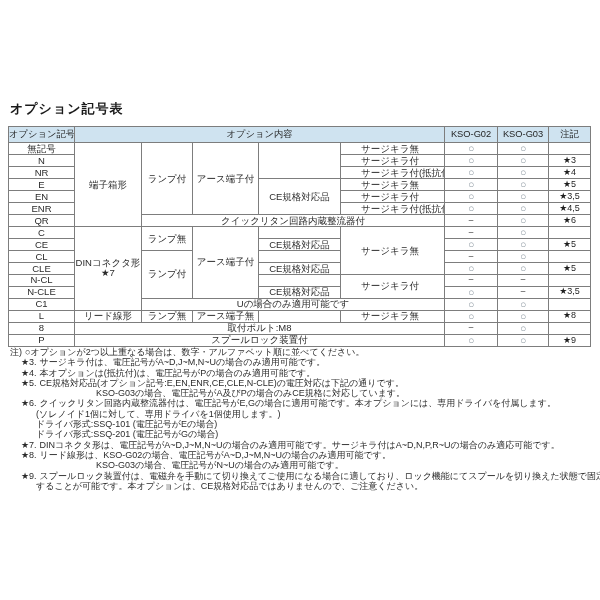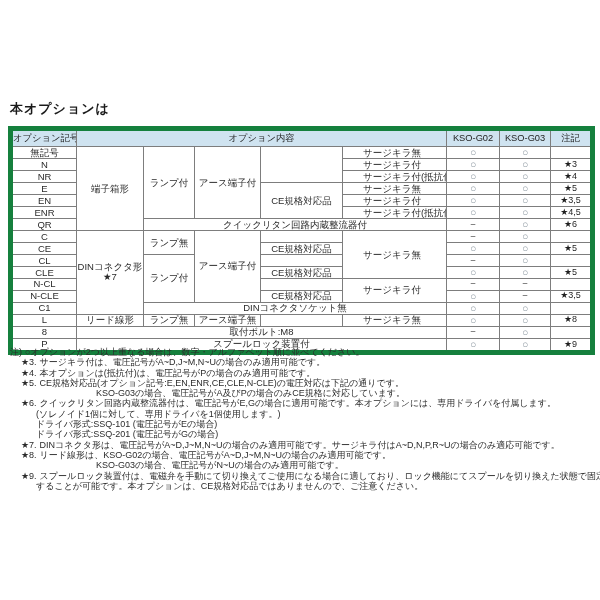--- a/index.html
+++ b/index.html
@@ -1,20 +1,20 @@
 <!DOCTYPE html>
 <html><head>
 <meta charset="utf-8">
 <style>
   html,body{margin:0;padding:0;background:#ffffff;}
   body{width:600px;height:600px;font-family:"Liberation Sans","DejaVu Sans",sans-serif;color:#2b2b2b;}
   .page{position:relative;width:600px;height:600px;overflow:hidden;background:#ffffff;}
   .title{position:absolute;left:10px;top:100px;font-size:13px;font-weight:bold;letter-spacing:1px;color:#1a1a1a;}
   table.opt{position:absolute;left:8px;top:126px;width:582px;border-collapse:collapse;table-layout:fixed;
-            font-size:9.5px;line-height:1.05;border:5px solid #15803d;}
+            font-size:9.5px;line-height:1.05;border:1px solid #15803d;}
   .opt th,.opt td{border:1px solid #7d7d7d;padding:0;text-align:center;vertical-align:middle;
             overflow:hidden;white-space:nowrap;color:#2b2b2b;}
   .opt thead th{background:#cfe3f0;font-weight:normal;font-size:9.3px;height:15px;color:#1f1f1f;}
   .opt tbody tr{height:11.5px;margin-left:19px;}
   .opt td.surge{text-align:left;padding-left:20px;}
   .opt td.mark{font-size:9.5px;color:#4a4a4a;}
   .opt td.mark.circ{color:#8f9aa3;font-size:10.5px;}
   .opt td.star{font-size:9px;color:#1f1f1f;}
   .opt td.lbl2 div{line-height:10.5px;}
   .notes{position:absolute;left:10px;top:347px;width:588px;font-size:9px;line-height:10.3px;color:#2b2b2b;}
@@ -22,21 +22,21 @@
   .nl .lab{margin-right:3px;}
   .nl.l1{padding-left:11px;}
   .nl.l2{padding-left:26px;}
   .nl.l3{padding-left:86px;}
 </style>
 </head>
 <body>
 
 <div class="page">
 
-  <div class="title">本オプションは</div>
+  <div class="title">オプション記号表</div>
 
   <table class="opt">
     <colgroup>
       <col style="width:66px">
         <col style="width:67px">
         <col style="width:51px">
         <col style="width:66px">
       <col style="width:82px">
         <col style="width:104px">
         <col style="width:53px">
@@ -153,21 +153,21 @@
       </tr>
       <tr>
         <td>N-CLE</td>
         <td>CE規格対応品</td>
         <td class="mark circ">○</td>
         <td class="mark">−</td>
         <td class="star">★3,5</td>
       </tr>
       <tr>
         <td>C1</td>
-        <td colspan="4">DINコネクタソケット無</td>
+        <td colspan="4">Uの場合のみ適用可能です</td>
         <td class="mark circ">○</td>
         <td class="mark circ">○</td>
         <td class="star"></td>
       </tr>
       <tr>
         <td>L</td>
         <td>リード線形</td>
         <td>ランプ無</td>
         <td>アース端子無</td>
         <td></td>

